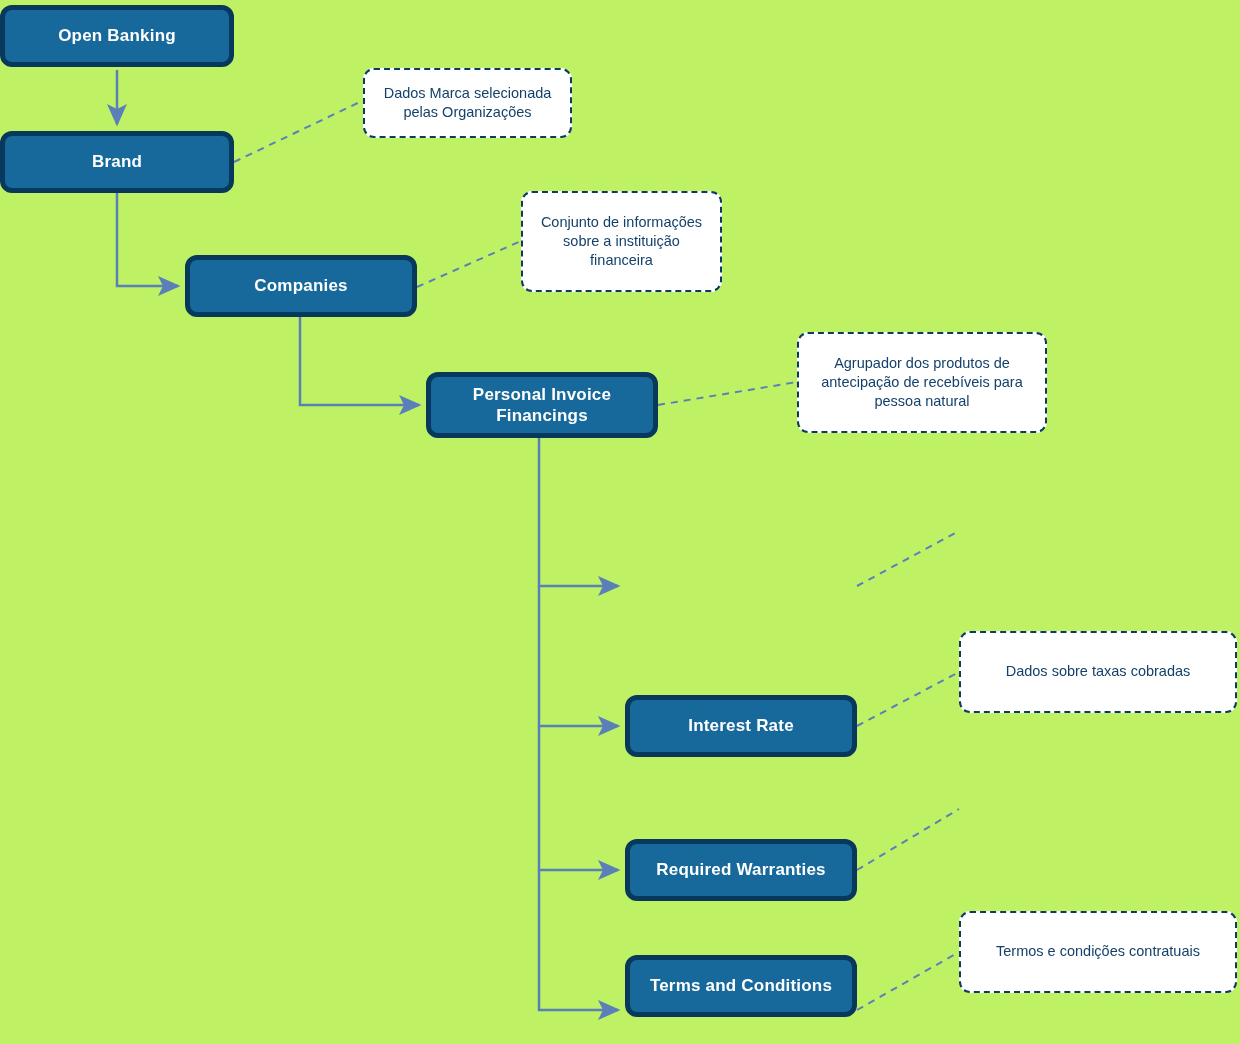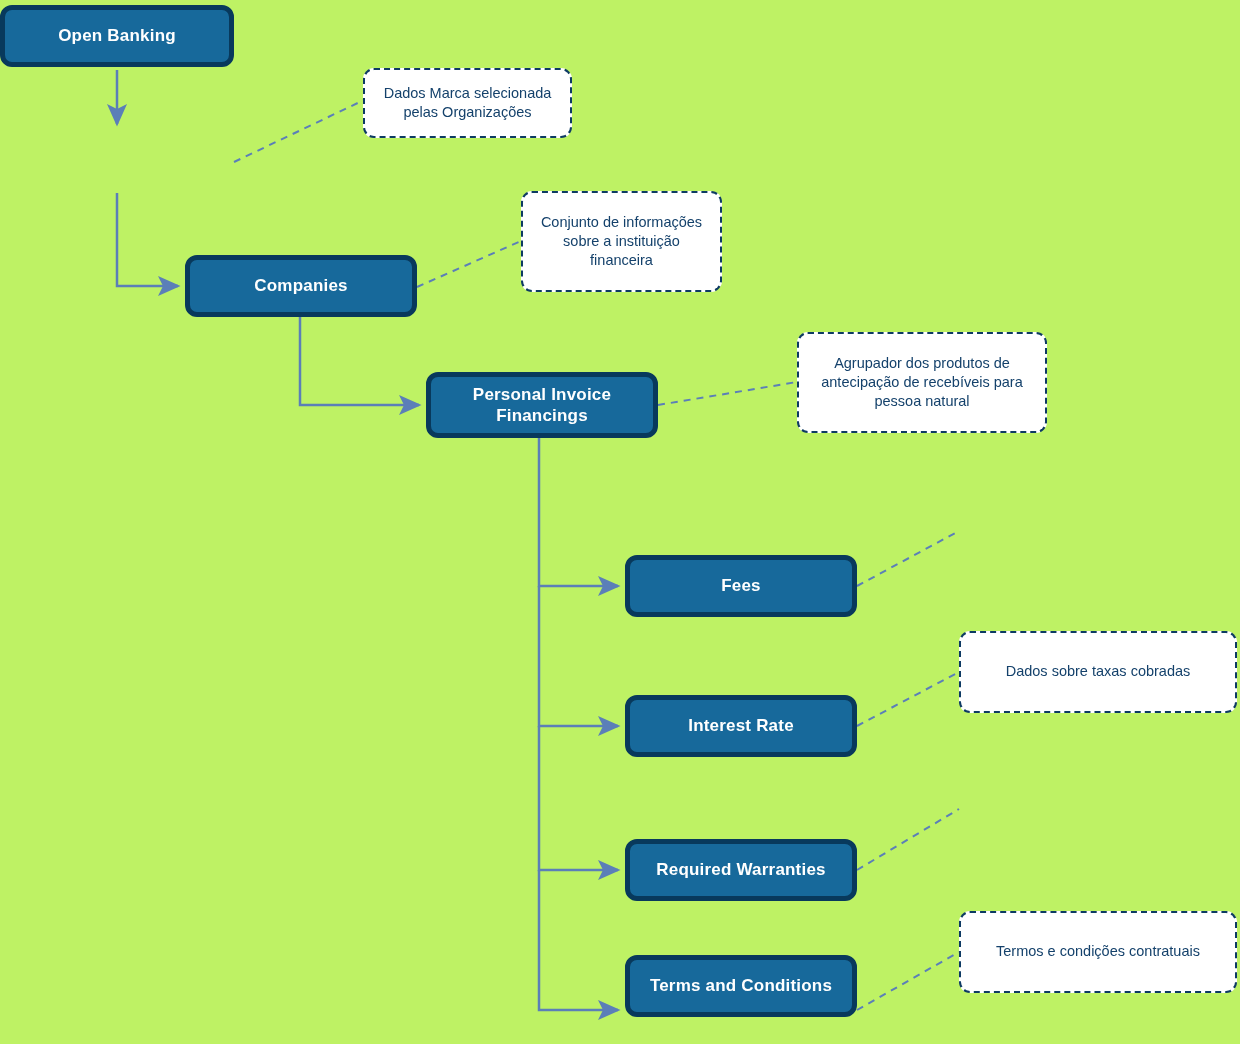--- a/index.html
+++ b/index.html
@@ -125,33 +125,33 @@
     </g>
     <g>
       <path d="M857,1010 L959,952" stroke="#5b7fb8" stroke-width="2" stroke-dasharray="7,6" fill="none"></path>
     </g>
   </svg>
 
   <div class="node" style="left:0px; top:5px; width:234px; height:62px;">
     <span>Open Banking</span>
   </div>
 
+  <div class="node" style="left:0px; top:131px; width:234px; height:62px;">
+    <span>Brand</span>
+  </div>
 
   <div class="node" style="left:185px; top:255px; width:232px; height:62px;">
     <span>Companies</span>
   </div>
 
   <div class="node two-line" style="left:426px; top:372px; width:232px; height:66px; flex-direction:column;">
     <span>Personal Invoice</span>
     <span>Financings</span>
   </div>
 
-  <div class="node" style="left:625px; top:555px; width:232px; height:62px;">
-    <span>Fees</span>
-  </div>
 
   <div class="node" style="left:625px; top:695px; width:232px; height:62px;">
     <span>Interest Rate</span>
   </div>
 
   <div class="node" style="left:625px; top:839px; width:232px; height:62px;">
     <span>Required Warranties</span>
   </div>
 
   <div class="node" style="left:625px; top:935px; width:232px; height:62px;margin-top:20px;">

